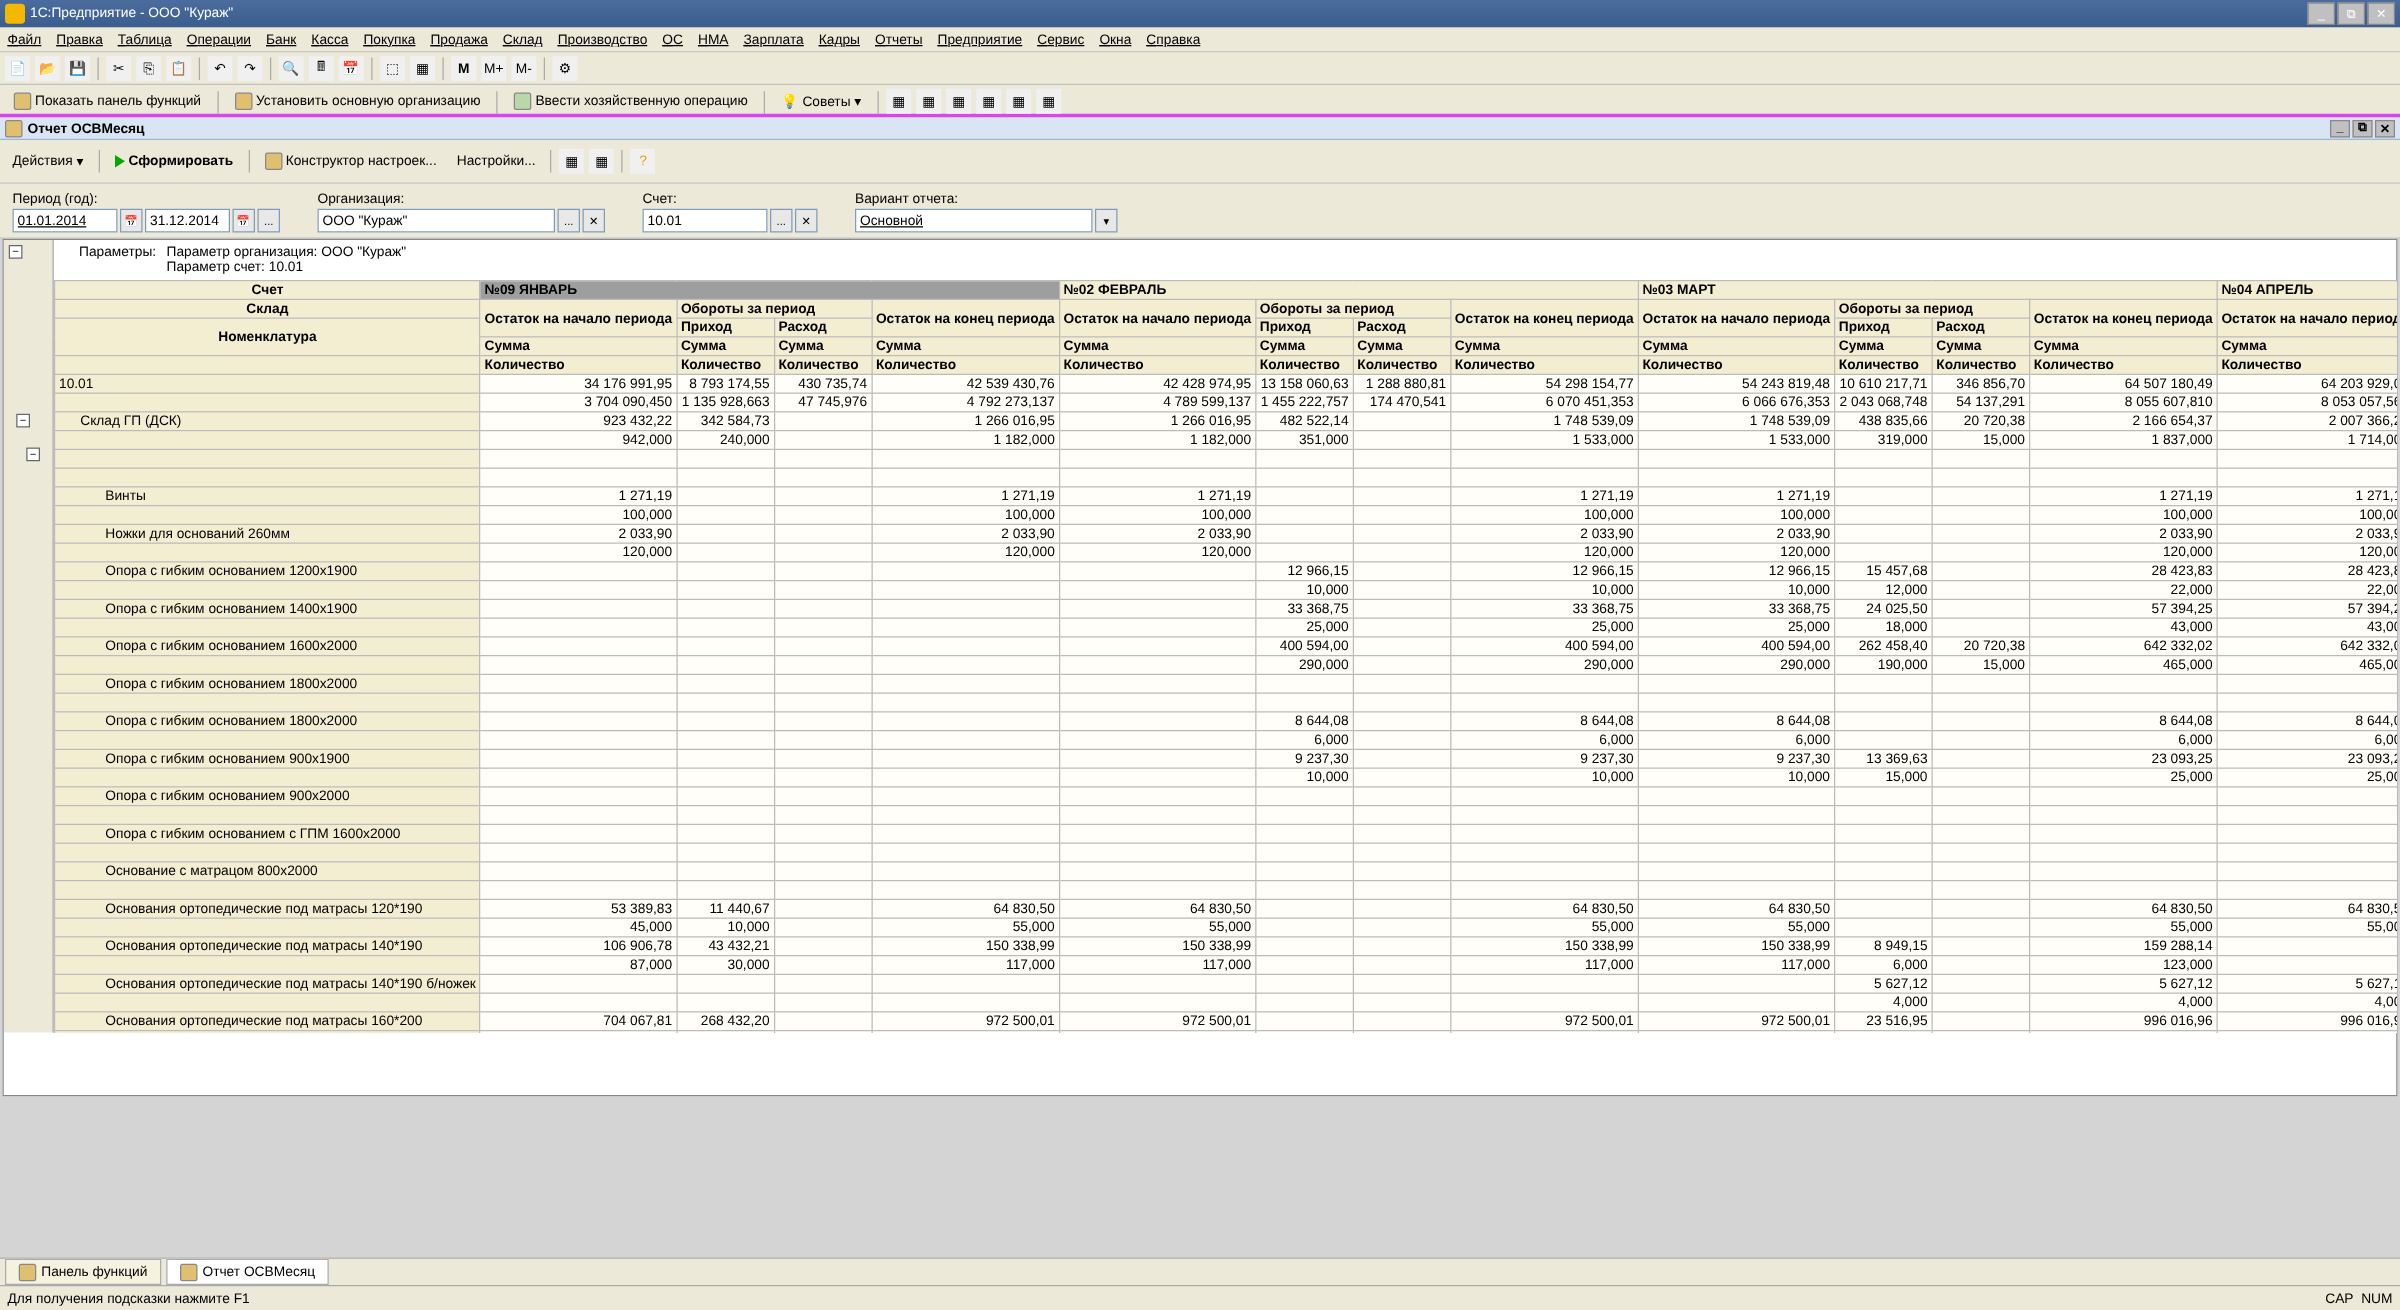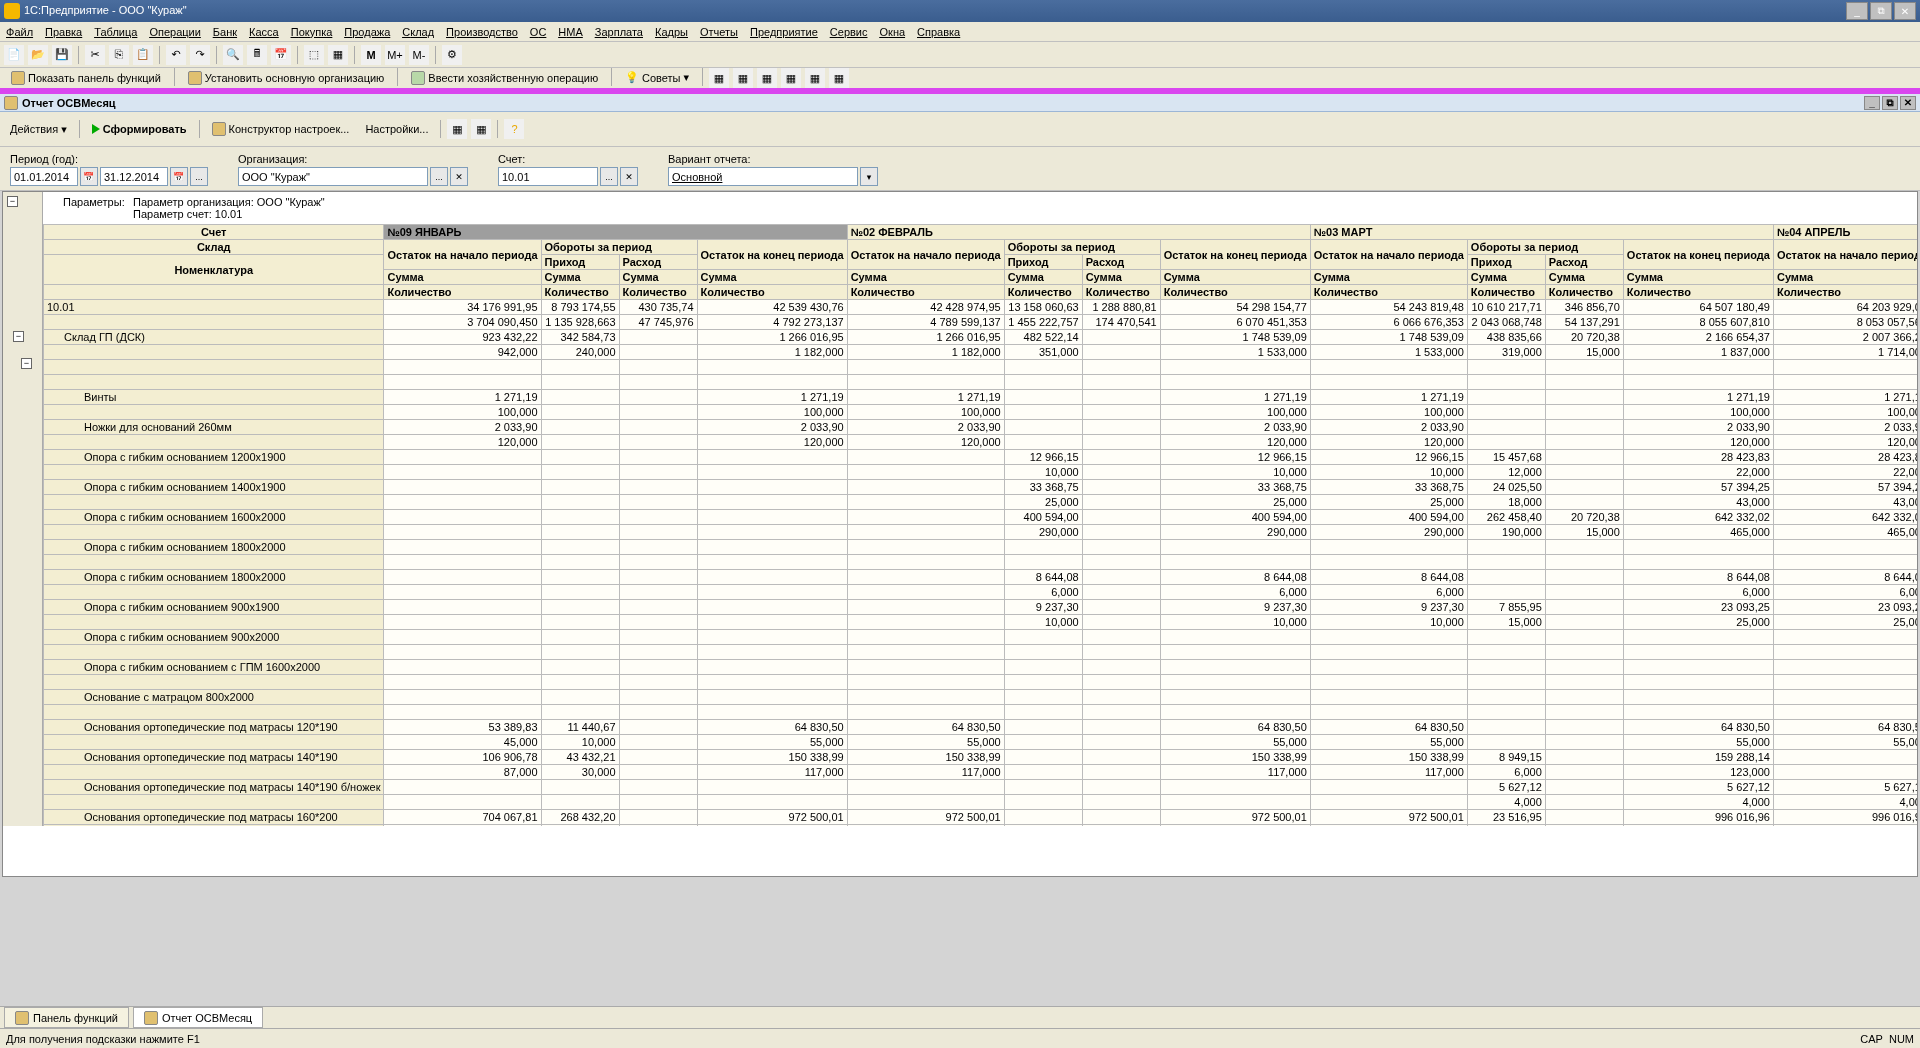--- a/index.html
+++ b/index.html
@@ -8,21 +8,21 @@
 .title-bar .ico{width:16px;height:16px;background:#f5b800;border-radius:3px;display:inline-block;margin-right:4px;vertical-align:middle}
 .win-btns{display:flex;gap:2px}
 .win-btn{width:22px;height:18px;background:#c0c0c0;border:1px solid #888;display:flex;align-items:center;justify-content:center;font-size:10px}
 .menu-bar{background:#ece9d8;height:20px;display:flex;align-items:center;padding:0 6px;gap:12px;border-bottom:1px solid #c0c0c0}
 .menu-bar span{text-decoration:underline;cursor:pointer}
 .toolbar{background:#ece9d8;height:26px;display:flex;align-items:center;padding:0 4px;gap:4px;border-bottom:1px solid #c0c0c0}
 .tb-btn{width:20px;height:20px;background:#f0f0f0;border:1px solid transparent;display:inline-flex;align-items:center;justify-content:center}
 .tb-sep{width:1px;height:18px;background:#aaa;margin:0 2px}
 .tb-text{padding:2px 6px;display:inline-flex;align-items:center;gap:3px}
 .triangle-green{width:0;height:0;border-top:5px solid transparent;border-bottom:5px solid transparent;border-left:8px solid #0a0}
-.toolbar2{background:#ece9d8;height:26px;display:flex;align-items:flex-start;padding:0 4px;gap:4px;border-bottom:6px solid #d946ef}
+.toolbar2{background:#ece9d8;height:26px;display:flex;align-items:flex-end;padding:0 4px;gap:4px;border-bottom:3px solid #d946ef}
 .toolbar2 .tb-text{border:1px solid transparent}
 .ico-s{width:14px;height:14px;display:inline-block;background:#e0c070;border:1px solid #888;border-radius:2px}
 .doc-title{background:#d9e5f2;height:18px;display:flex;align-items:center;justify-content:space-between;padding:0 4px;border-bottom:1px solid #9cb6d6;font-weight:bold}
 .doc-title-left{display:flex;align-items:center;gap:4px}
 .doc-tb{background:#ece9d8;height:24px;display:flex;align-items:center;padding:17px 4px;gap:4px;border-bottom:1px solid #c0c0c0}
 .form-area{background:#ece9d8;padding:6px 10px 4px;display:flex;gap:30px;border-bottom:1px solid #c0c0c0}
 .form-grp label{display:block;margin-bottom:2px}
 .form-row{display:flex;align-items:center;gap:2px}
 input[type=text],.inp{height:19px;border:1px solid #7f9db9;padding:0 3px;background:#fff}
 .inp-btn{height:19px;width:18px;background:#e8e8e8;border:1px solid #7f9db9;display:inline-flex;align-items:center;justify-content:center;font-size:9px}
@@ -168,21 +168,21 @@
   <span class="tb-btn">▦</span>
   <span class="tb-btn">▦</span>
   <span class="tb-sep"></span>
   <span class="tb-btn" style="color:#e8a800">?</span>
 </div>
 
 <div class="form-area">
   <div class="form-grp">
     <label>Период (год):</label>
     <div class="form-row">
-      <input type="text" class="inp" style="width: 68px;" value="01.01.2014">
+      <input type="text" class="inp" style="width: 84px; text-decoration: underline;" value="01.01.2014">
       <span class="inp-btn">📅</span>
       <input type="text" class="inp" style="width: 68px;" value="31.12.2014">
       <span class="inp-btn">📅</span>
       <span class="inp-btn">...</span>
     </div>
   </div>
   <div class="form-grp">
     <label>Организация:</label>
     <div class="form-row">
       <input type="text" class="inp" style="width: 190px;" value="ООО &quot;Кураж&quot;">
@@ -607,21 +607,21 @@
               <td class="rowname ind2">Опора с гибким основанием 900х1900</td>
               <td class="val"></td>
               <td class="val"></td>
               <td class="val"></td>
               <td class="val"></td>
               <td class="val"></td>
               <td class="val">9 237,30</td>
               <td class="val"></td>
               <td class="val">9 237,30</td>
               <td class="val">9 237,30</td>
-              <td class="val">7 855,95</td>
+              <td class="val">13 369,63</td>
               <td class="val"></td>
               <td class="val">23 093,25</td>
               <td class="val">23 093,25</td>
             </tr>
             <tr>
               <td class="rowname ind2"></td>
               <td class="val"></td>
               <td class="val"></td>
               <td class="val"></td>
               <td class="val"></td>

